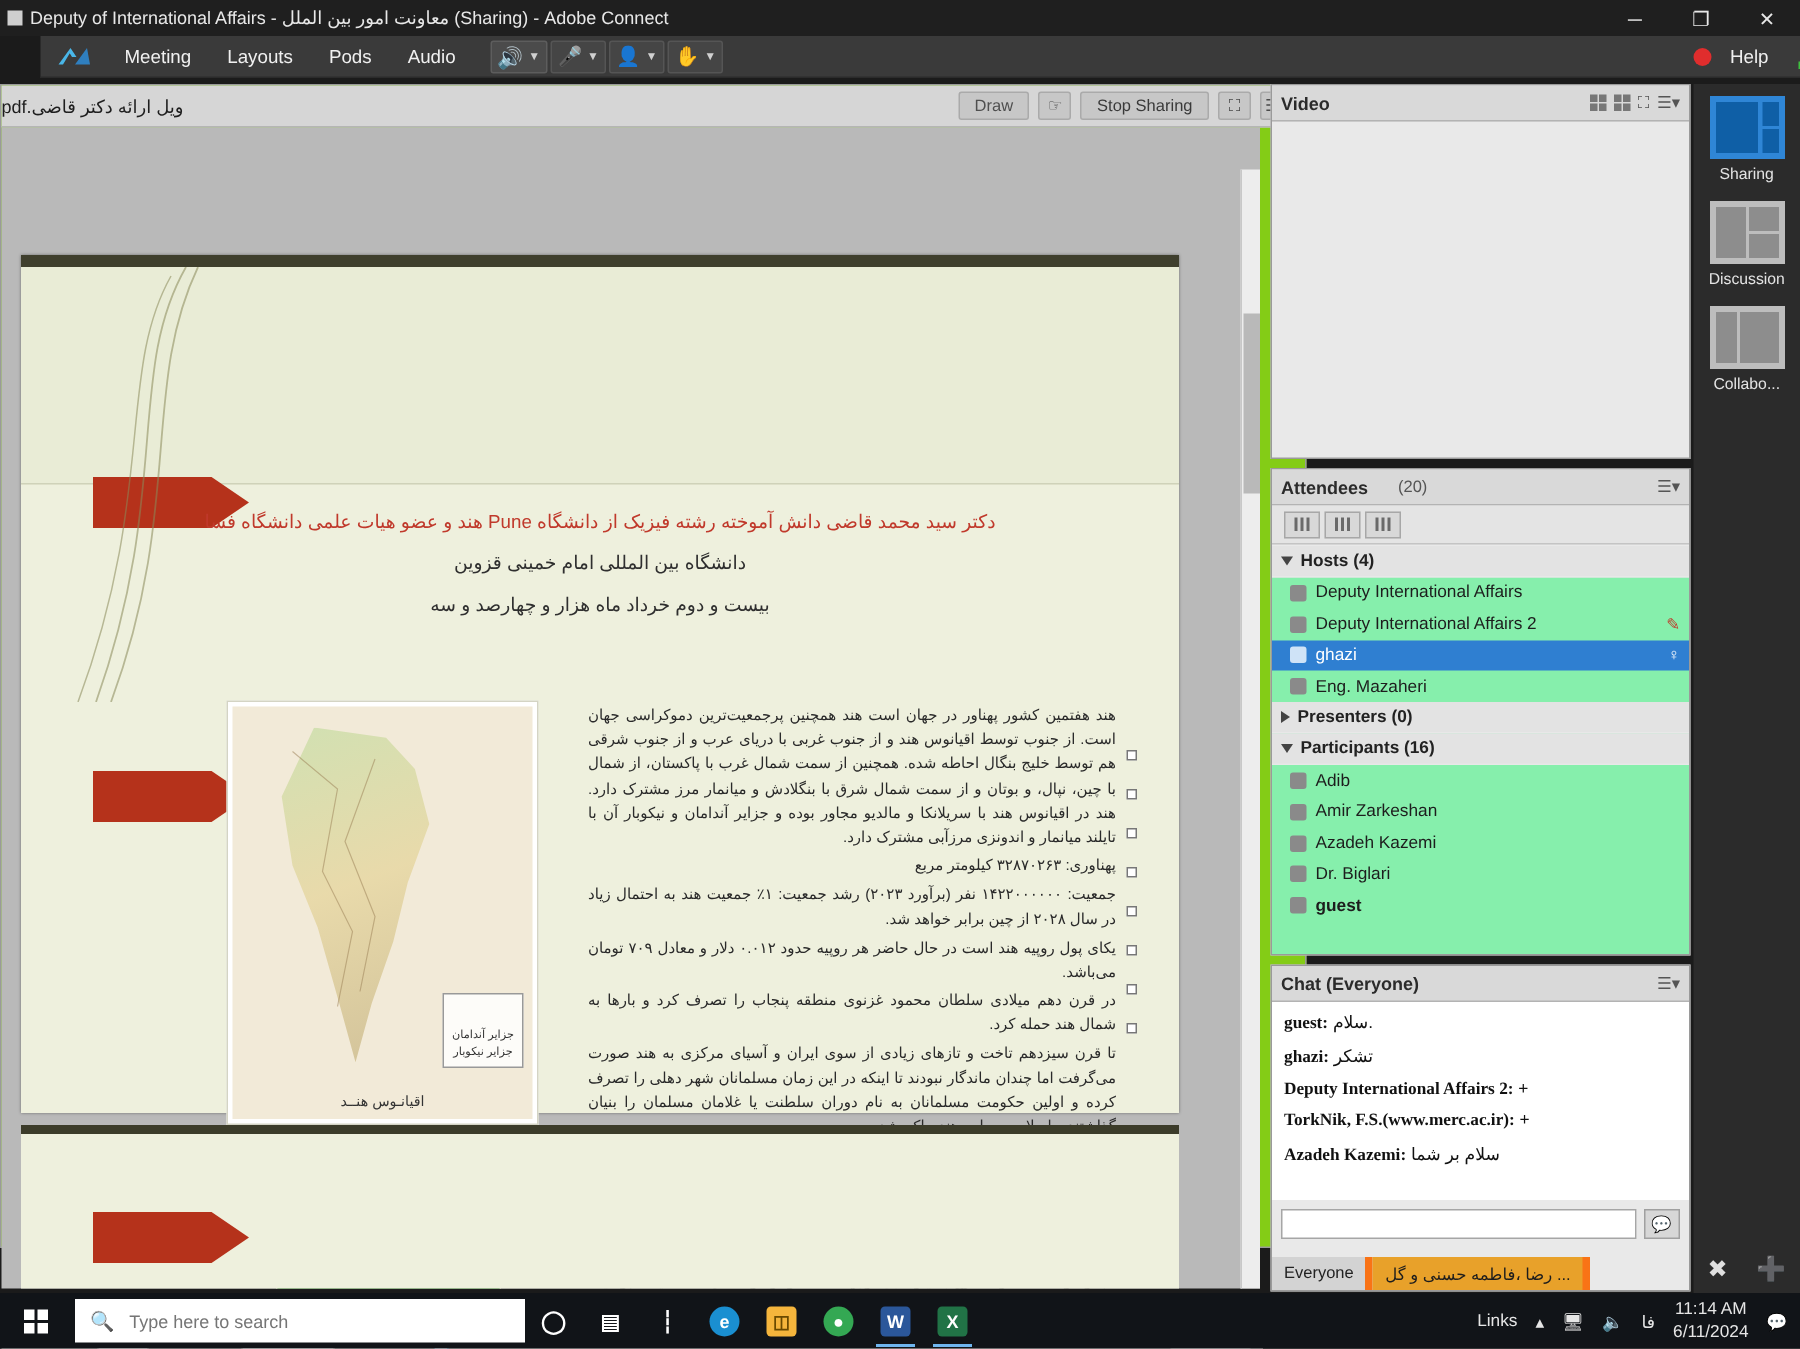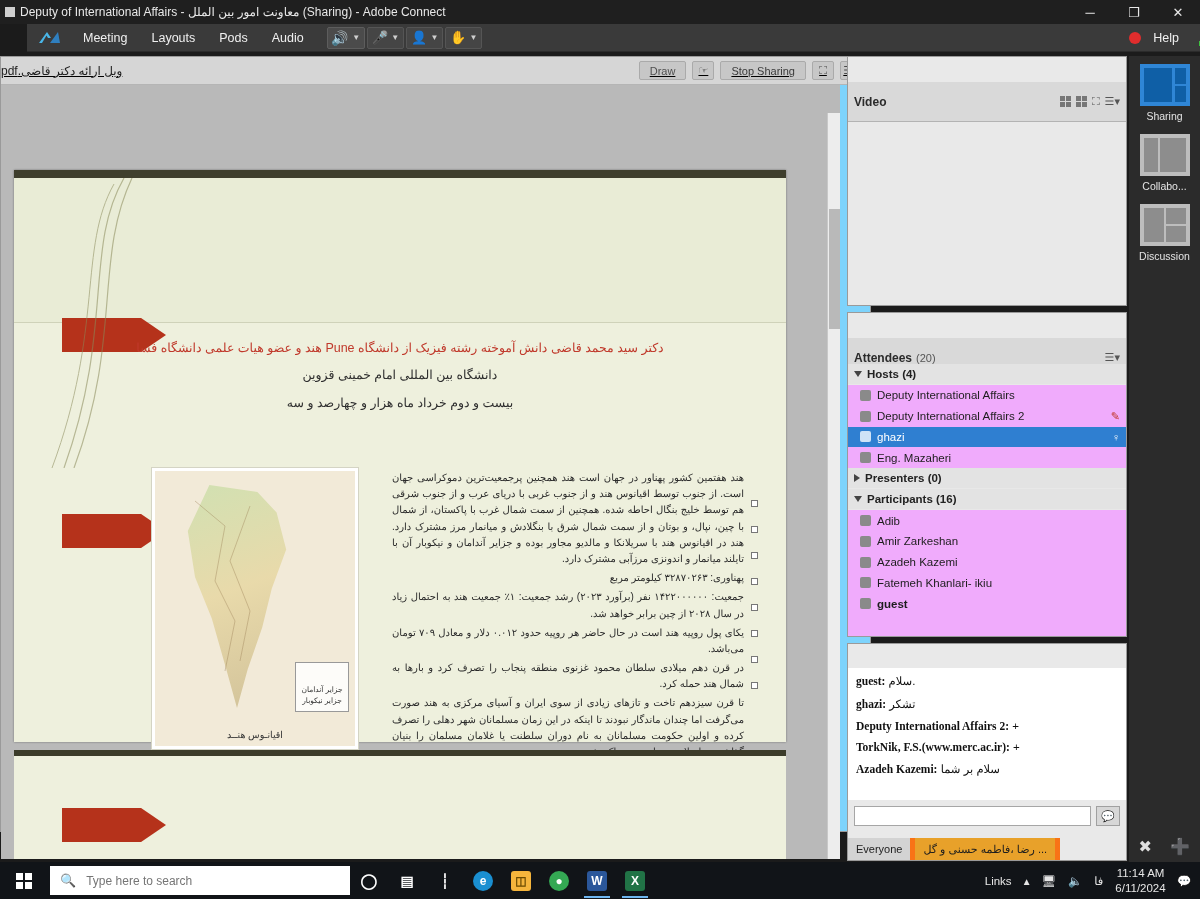--- a/index.html
+++ b/index.html
@@ -57,23 +57,22 @@
   .rec-dot {
     width: 12px; height: 12px; border-radius: 50%; background: #e02d2d;
   }
   .menu-right { margin-left: auto; display: flex; align-items: center; }
   .bars { display: flex; align-items: flex-end; gap: 2px; height: 16px; margin: 0 10px 0 8px; }
   .bars i { width: 3px; background: #3ec13e; display: block; }
 
   
   .share-pod {
     position: absolute; left: 0; top: 56px; width: 871px; height: 776px;
-    background: #7dd3fc;
+    background: #84cc16;
     border: 1px solid #9a9a9a;
-    text-decoration: underline;
   }
   .pod-header {
     height: 28px; background: #d6d6d6; display: flex; align-items: center;
     border-bottom: 1px solid #b5b5b5; position: relative;
   }
   .pod-title-rtl {
     direction: rtl; font-size: 12px; color: #1e1e1e; padding-right: 8px;
     white-space: nowrap;
   }
   .pod-hdr-right { margin-left: auto; display: flex; align-items: center; gap: 6px; padding-right: 8px; }
@@ -190,22 +189,22 @@
   .sync-btn {
     margin-left: auto; width: 54px; height: 20px; background: #c9c9c9; border: 1px solid #a0a0a0;
     border-radius: 2px; font-size: 11px; color: #3a3a3a; display: flex; align-items: center; justify-content: center;
   }
 
   
   .pod {
     position: absolute; background: #e9e9e9; border: 1px solid #9a9a9a;
   }
   .pod > .hdr {
-    height: 40px; background: #d9d9d9; border-bottom: 1px solid #b3b3b3;
-    display: flex; align-items: center; padding: 0 6px; gap: 4px; margin-top: 25px;
+    height: 24px; background: #d9d9d9; border-bottom: 1px solid #b3b3b3;
+    display: flex; align-items: center; padding: 0 6px; gap: 20px;
   }
   .pod > .hdr .name { font-size: 12px; font-weight: bold; color: #2b2b2b; }
   .pod > .hdr .count { font-size: 11px; color: #555; }
   .pod > .hdr .right { margin-left: auto; display: flex; align-items: center; gap: 5px; }
 
   #video-pod { left: 847px; top: 56px; width: 280px; height: 250px; }
   .video-body { position: absolute; left: 0; top: 24px; right: 0; bottom: 0; background: #f0f0f0; }
   .webcam-btn {
     position: absolute; left: 50%; top: 52%; transform: translate(-50%,-50%);
     background: #d7d7d7; border: 1px solid #9f9f9f; border-radius: 3px;
@@ -216,21 +215,21 @@
   .grid-ico i { background: #777; display: block; }
 
   #attendee-pod { left: 847px; top: 312px; width: 280px; height: 325px; }
   .att-tools {
     height: 26px; background: #e4e4e4; border-bottom: 1px solid #c4c4c4;
     display: flex; align-items: center; gap: 3px; padding-left: 8px;
   }
   .att-tool { width: 24px; height: 18px; border: 1px solid #a7a7a7; background: #d8d8d8;
     display: flex; align-items: center; justify-content: center; }
   .att-tool i { display: block; width: 2px; height: 9px; background: #6a6a6a; margin: 0 1px; }
-  .att-list { position: absolute; left: 0; top: 51px; right: 0; bottom: 0; background: #f0abfc; overflow: hidden; }
+  .att-list { position: absolute; left: 0; top: 51px; right: 0; bottom: 0; background: #86efac; overflow: hidden; }
   .grp {
     height: 21px; background: #e3e3e3; display: flex; align-items: center; gap: 5px;
     padding-left: 6px; font-size: 11.5px; font-weight: bold; color: #222;
     border-bottom: 1px solid #e8e8e8;
   }
   .tri { width: 0; height: 0; border-left: 4px solid transparent; border-right: 4px solid transparent;
     border-top: 6px solid #444; }
   .tri.right { border: none; border-top: 4px solid transparent; border-bottom: 4px solid transparent;
     border-left: 6px solid #444; }
   .row {
@@ -542,21 +541,21 @@
       <div class="row">
         <span class="av"></span>
         <span>Amir Zarkeshan</span>
       </div>
       <div class="row">
         <span class="av"></span>
         <span>Azadeh Kazemi</span>
       </div>
       <div class="row">
         <span class="av"></span>
-        <span>Fatemeh Khanlari- ikiu</span>
+        <span>Dr. Biglari</span>
       </div>
       <div class="row" style="font-weight:bold;">
         <span class="av"></span>
         <span>guest</span>
       </div>
     </div>
   </div>
 
   <div class="pod" id="chat-pod">
     <div class="hdr">
@@ -601,32 +600,32 @@
     <div class="rail-item">
       <div class="rail-thumb active">
         <div class="pane" style="left:4px;top:4px;width:28px;height:34px;background:#0f5fa6;"></div>
         <div class="pane" style="left:35px;top:4px;width:11px;height:16px;background:#0f5fa6;"></div>
         <div class="pane" style="left:35px;top:22px;width:11px;height:16px;background:#0f5fa6;"></div>
       </div>
       <div class="rail-label">Sharing</div>
     </div>
     <div class="rail-item">
       <div class="rail-thumb">
-        <div class="pane" style="left:4px;top:4px;width:14px;height:34px;"></div>
-        <div class="pane" style="left:20px;top:4px;width:26px;height:34px;"></div>
-      </div>
-      <div class="rail-label">Collabo...</div>
-    </div>
-    <div class="rail-item">
-      <div class="rail-thumb">
         <div class="pane" style="left:4px;top:4px;width:20px;height:34px;"></div>
         <div class="pane" style="left:26px;top:4px;width:20px;height:16px;"></div>
         <div class="pane" style="left:26px;top:22px;width:20px;height:16px;"></div>
       </div>
       <div class="rail-label">Discussion</div>
+    </div>
+    <div class="rail-item">
+      <div class="rail-thumb">
+        <div class="pane" style="left:4px;top:4px;width:14px;height:34px;"></div>
+        <div class="pane" style="left:20px;top:4px;width:26px;height:34px;"></div>
+      </div>
+      <div class="rail-label">Collabo...</div>
     </div>
     <div class="rail-bottom">
       <span>✖</span>
       <span>➕</span>
     </div>
   </div>
 
   <div class="taskbar">
     <div class="start">
       <div class="w">

